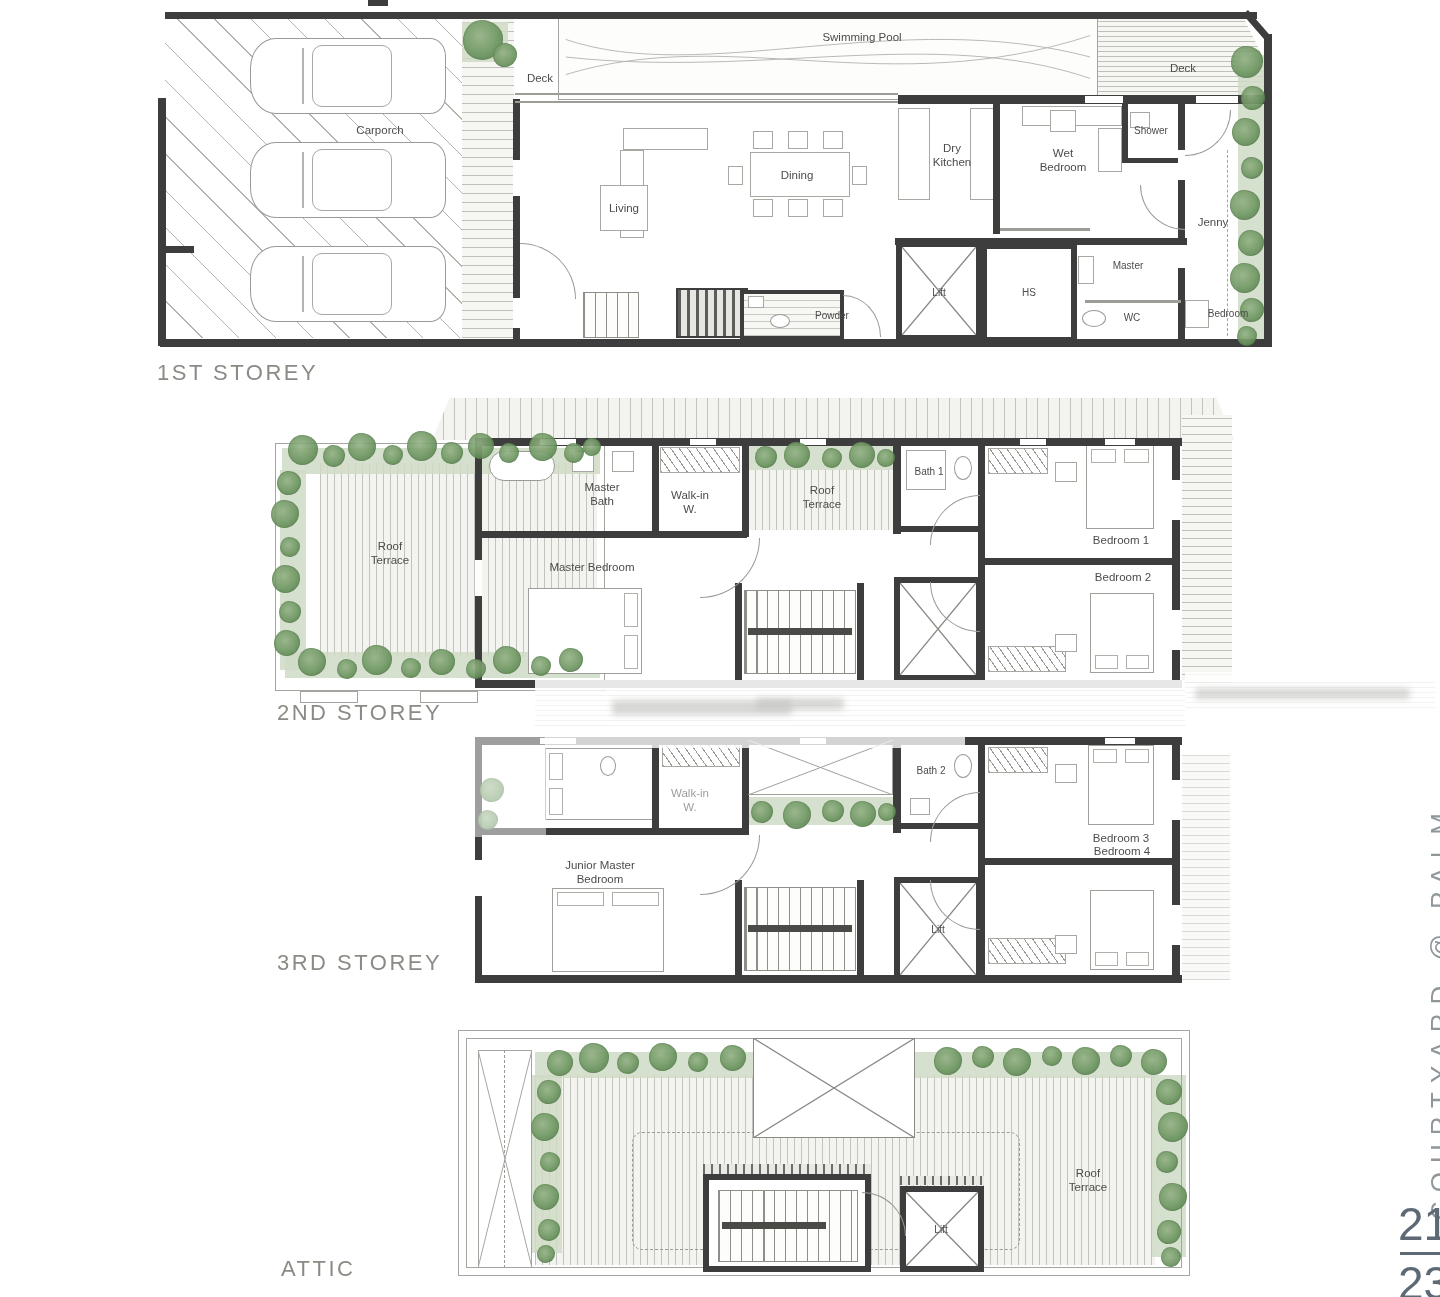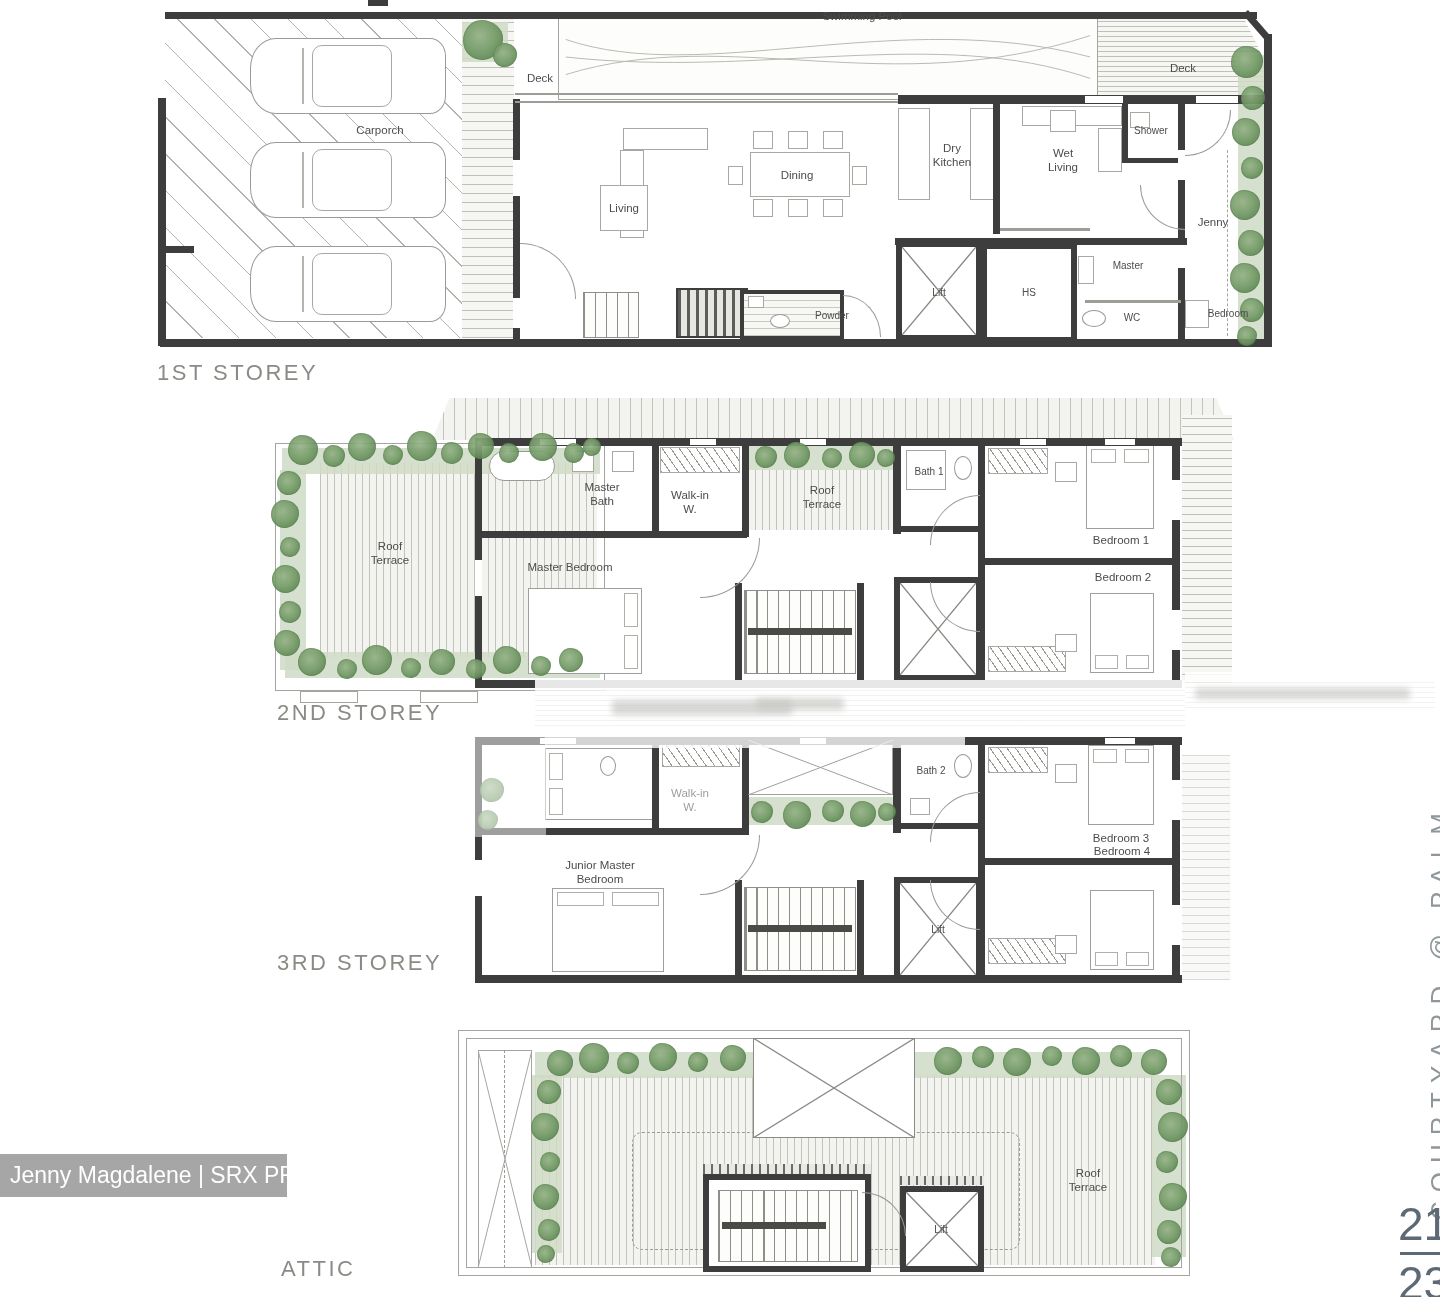--- a/index.html
+++ b/index.html
@@ -326,70 +326,69 @@
       <div style="position: absolute; left: 1185px; top: 672px; width: 255px; height: 44px; background: rgba(255, 255, 255, 0.85); z-index: 30;"></div>
       <div style="position: absolute; left: 545px; top: 720px; width: 420px; height: 28px; background: rgba(255, 255, 255, 0.78); z-index: 30;"></div>
       <div style="position: absolute; left: 466px; top: 737px; width: 80px; height: 100px; background: rgba(255, 255, 255, 0.5); z-index: 30;"></div>
       <div style="position: absolute; left: 535px; top: 686px; width: 650px; height: 40px; background: repeating-linear-gradient(0deg, rgba(160, 160, 160, 0.22) 0px, rgba(160, 160, 160, 0.22) 1px, transparent 1px, transparent 5px); opacity: 0.6; z-index: 31;"></div>
       <div style="position: absolute; left: 1185px; top: 678px; width: 250px; height: 30px; background: repeating-linear-gradient(0deg, rgba(160, 160, 160, 0.22) 0px, rgba(160, 160, 160, 0.22) 1px, transparent 1px, transparent 5px); opacity: 0.6; z-index: 31;"></div>
       <div style="position: absolute; left: 612px; top: 700px; width: 180px; height: 15px; background: rgb(199, 199, 196); filter: blur(3px); border-radius: 3px; opacity: 0.7; z-index: 31;"></div>
       <div style="position: absolute; left: 756px; top: 698px; width: 88px; height: 12px; background: rgb(199, 199, 196); filter: blur(3px); border-radius: 3px; opacity: 0.7; z-index: 31;"></div>
       <div style="position: absolute; left: 1195px; top: 688px; width: 215px; height: 11px; background: rgb(199, 199, 196); filter: blur(3px); border-radius: 3px; opacity: 0.7; z-index: 31;"></div>
     </div>
 
-  <div class="lbl" style="left:862px;top:16px">Swimming Pool</div>
+  <div class="lbl" style="left:862px;top:37px">Swimming Pool</div>
   <div class="lbl" style="left:540px;top:78px">Deck</div>
   <div class="lbl" style="left:1183px;top:68px">Deck</div>
   <div class="lbl" style="left:380px;top:130px">Carporch</div>
   <div class="lbl" style="left:624px;top:208px">Living</div>
   <div class="lbl" style="left:797px;top:175px">Dining</div>
   <div class="lbl" style="left:952px;top:155px">Dry
 Kitchen</div>
   <div class="lbl" style="left:1063px;top:160px">Wet
-Living</div>
+Bedroom</div>
   <div class="lbl sm" style="left:1151px;top:131px">Shower</div>
   <div class="lbl" style="left:1213px;top:222px">Jenny</div>
   <div class="lbl sm" style="left:832px;top:316px">Powder</div>
   <div class="lbl sm" style="left:939px;top:293px">Lift</div>
   <div class="lbl sm" style="left:1029px;top:293px">HS</div>
   <div class="lbl sm" style="left:1128px;top:266px">Master</div>
   <div class="lbl sm" style="left:1132px;top:318px">WC</div>
   <div class="lbl sm" style="left:1228px;top:314px">Bedroom</div>
 
   <div class="lbl" style="left:390px;top:553px">Roof
 Terrace</div>
   <div class="lbl" style="left:602px;top:494px">Master
 Bath</div>
   <div class="lbl" style="left:690px;top:502px">Walk-in
 W.</div>
   <div class="lbl" style="left:822px;top:497px">Roof
 Terrace</div>
   <div class="lbl sm" style="left:929px;top:472px">Bath 1</div>
   <div class="lbl" style="left:1121px;top:540px">Bedroom 1</div>
   <div class="lbl" style="left:1123px;top:577px">Bedroom 2</div>
-  <div class="lbl" style="left:570px;top:567px">Master Bedroom</div>
+  <div class="lbl" style="left:592px;top:567px">Master Bedroom</div>
 
   <div class="lbl blur" style="left:690px;top:800px">Walk-in
 W.</div>
   <div class="lbl sm" style="left:931px;top:771px">Bath 2</div>
   <div class="lbl" style="left:1121px;top:838px">Bedroom 3</div>
   <div class="lbl" style="left:1122px;top:851px">Bedroom 4</div>
   <div class="lbl" style="left:600px;top:872px">Junior Master
 Bedroom</div>
   <div class="lbl sm" style="left:938px;top:930px">Lift</div>
 
   <div class="lbl" style="left:1088px;top:1180px">Roof
 Terrace</div>
   <div class="lbl sm" style="left:941px;top:1230px">Lift</div>
 
   <div class="storey" style="left:157px;top:360px">1ST STOREY</div>
   <div class="storey" style="left:277px;top:700px">2ND STOREY</div>
   <div class="storey" style="left:277px;top:950px">3RD STOREY</div>
   <div class="storey" style="left:281px;top:1256px">ATTIC</div>
 
-  <div class="watermark">Jenny Magdalene | SRX PROPERTY</div>
   <div class="side-text">COURTYARD @ PALM</div>
   <div class="pagefrac">
     <div class="pnum">21</div>
     <div class="pline"></div>
     <div class="pnum">23</div>
   </div>
 </div>
 
 </body></html>

